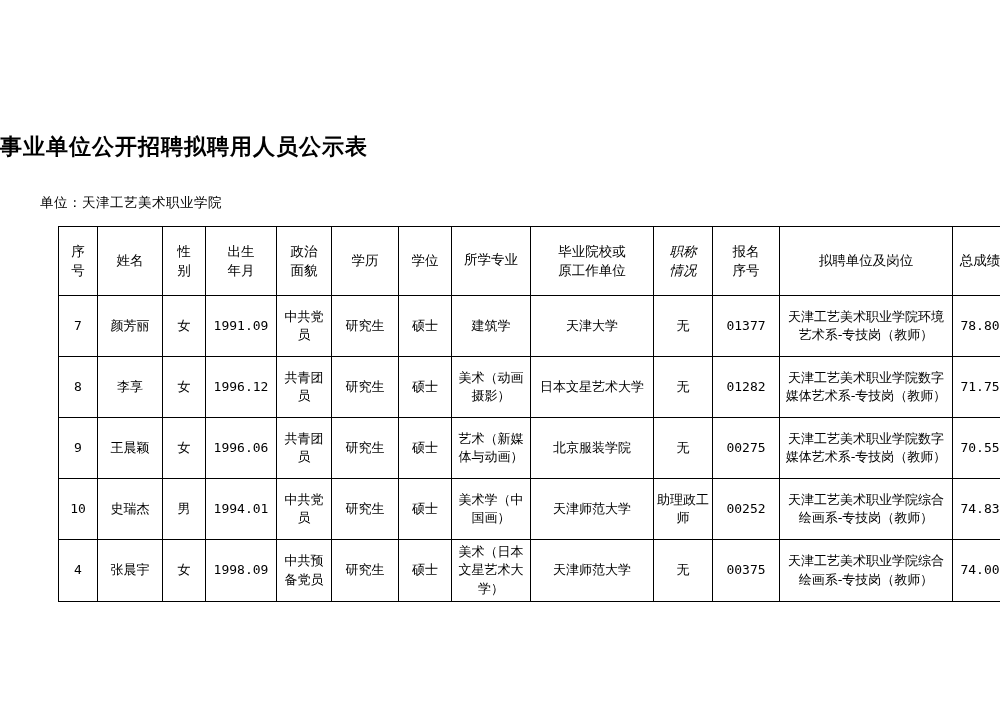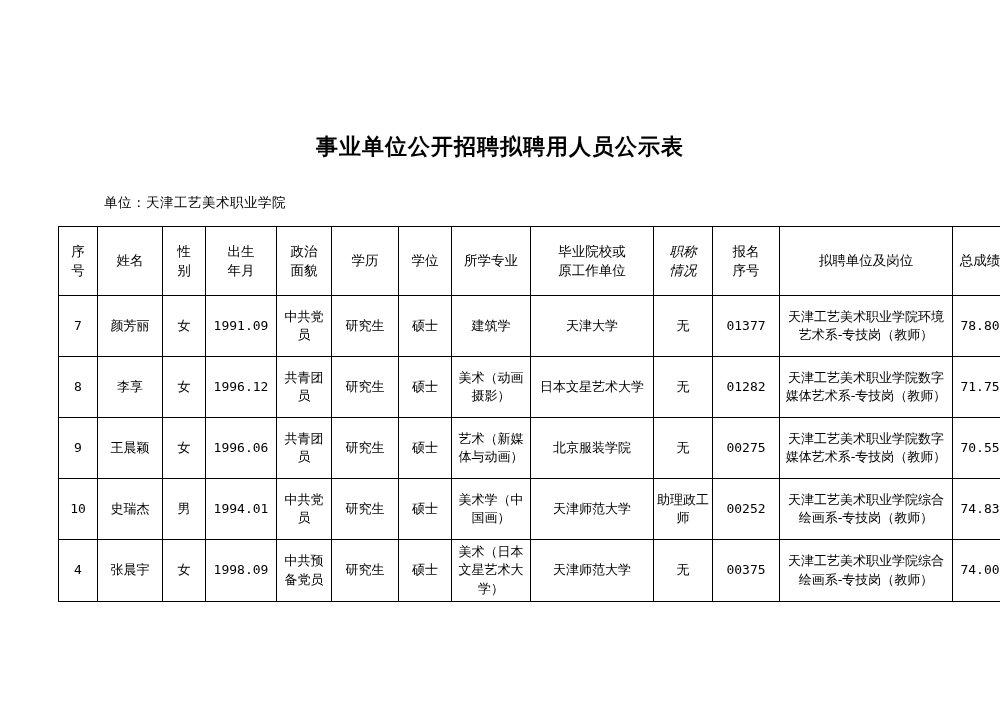--- a/index.html
+++ b/index.html
@@ -16,31 +16,30 @@
     overflow: hidden;
   }
   .page {
     width: 1000px;
     height: 707px;
     box-sizing: border-box;
     padding: 0;
     position: relative;
   }
   .doc-title {
-    text-align: center;
     font-size: 22px;
     font-weight: bold;
     letter-spacing: 1px;
     margin-top: 132px;
     font-family: Liberation Sans, sans-serif;
   }
   .unit-line {
     font-size: 13.5px;
     margin-top: 32px;
-    margin-left: 104px;
+    margin-left: 40px;
     letter-spacing: 0.5px;
   }
   table.main {
     border-collapse: collapse;
     margin-left: 58px;
     margin-top: 14px;
     width: 884px;
     table-layout: fixed;
   }
   table.main td, table.main th {
@@ -59,21 +58,21 @@
   table.main tbody td {
     height: 54px;
   }
   .c-seq   { width: 34px; }
   .c-name  { width: 60px; }
   .c-sex   { width: 38px; }
   .c-birth { width: 66px; }
   .c-pol   { width: 50px; margin-left: 20px; }
   .c-edu   { width: 62px; }
   .c-deg   { width: 48px; margin-top: 46px; }
-  .c-major { width: 74px; }
+  .c-major { width: 74px; font-family: Liberation Mono, monospace; }
   .c-school{ width: 118px; }
   .c-title { width: 54px; font-style: italic; }
   .c-reg   { width: 62px; }
   .c-post  { width: 168px; }
   .c-score { width: 50px; }
   .num {
     font-family: "DejaVu Sans Mono", "Liberation Mono", monospace;
     font-size: 13px;
   }
   .post-cell {

